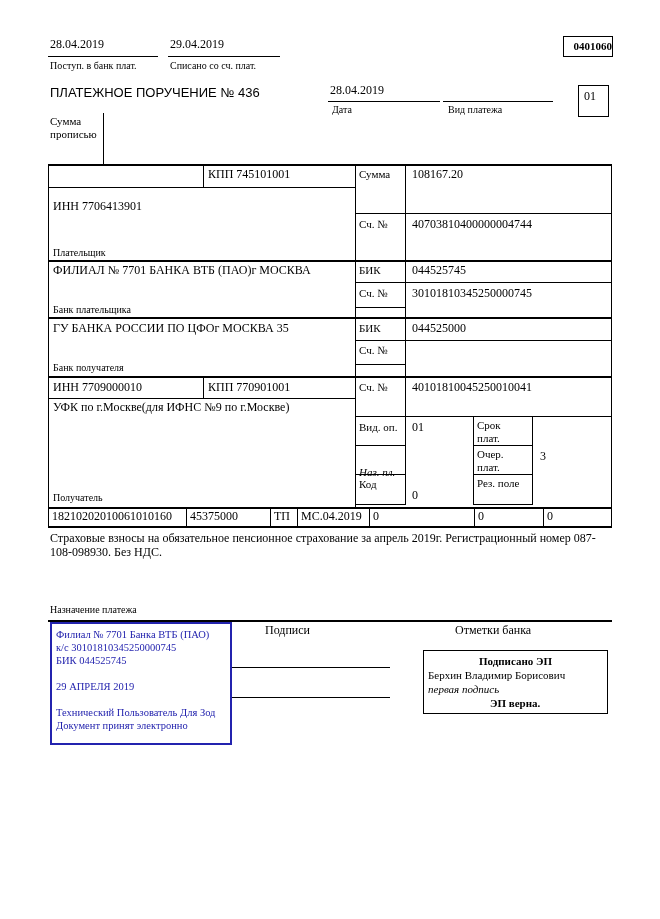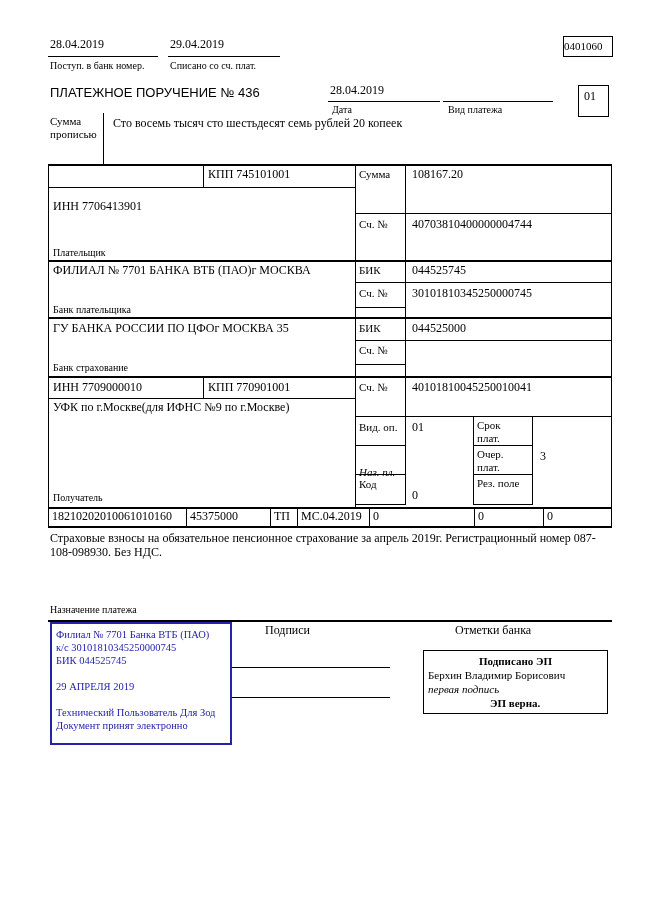--- a/index.html
+++ b/index.html
@@ -28,30 +28,30 @@
   }
   .stamp .ln{min-height:13px;white-space:normal;}
   .sigbox{
     position:absolute;left:423px;top:650px;width:185px;height:64px;
     border:1px solid #000;font-size:11px;line-height:14px;
     padding:3px 4px;box-sizing:border-box;
   }
   .sigbox .bt{font-weight:bold;text-align:center;}
   .sigbox .it{font-style:italic;}
   .sigbox .vr{font-weight:bold;padding-left:62px;}
-  .cc{text-align:left;}
+  .cc{text-align:right;font-weight:bold;}
 </style>
 </head>
 <body>
 
 <div class="page">
 
   <div class="t" style="left:50px;top:38px;">28.04.2019</div>
   <div class="tl" style="left:48px;top:56px;width:110px;"></div>
-  <div class="t sm" style="left:50px;top:60px;">Поступ. в банк номер.</div>
+  <div class="t sm" style="left:50px;top:60px;">Поступ. в банк плат.</div>
 
   <div class="t" style="left:170px;top:38px;">29.04.2019</div>
   <div class="tl" style="left:168px;top:56px;width:112px;"></div>
   <div class="t sm" style="left:170px;top:60px;">Списано со сч. плат.</div>
 
   <div class="box" style="left:563px;top:36px;width:50px;height:21px;">
     <div class="t md cc" style="left:0;top:3px;width:48px;">0401060</div>
   </div>
 
   <div class="t title" style="left:50px;top:86px;">ПЛАТЕЖНОЕ ПОРУЧЕНИЕ № 436</div>
@@ -59,21 +59,20 @@
   <div class="tl" style="left:328px;top:101px;width:112px;"></div>
   <div class="t sm" style="left:332px;top:104px;">Дата</div>
   <div class="tl" style="left:443px;top:101px;width:110px;"></div>
   <div class="t sm" style="left:448px;top:104px;text-align:center;">Вид платежа</div>
   <div class="box" style="left:578px;top:85px;width:31px;height:32px;">
     <div class="t" style="left:5px;top:4px;">01</div>
   </div>
 
   <div class="t md wrap" style="left:50px;top:115px;width:50px;">Сумма прописью</div>
   <div class="vl" style="left:103px;top:113px;height:51px;"></div>
-  <div class="t" style="left:113px;top:117px;">Сто восемь тысяч сто шестьдесят семь рублей 20 копеек</div>
 
   <div class="hl" style="left:48px;top:164px;width:564px;"></div>
   <div class="vl" style="left:48px;top:164px;height:363px;"></div>
   <div class="vl" style="left:611px;top:164px;height:363px;"></div>
   <div class="vl" style="left:355px;top:164px;height:343px;"></div>
   <div class="vl" style="left:405px;top:164px;height:340px;"></div>
 
   <div class="t" style="left:53px;top:168px;margin-top:32px;">ИНН 7706413901</div>
   <div class="vl" style="left:203px;top:164px;height:23px;"></div>
   <div class="t" style="left:208px;top:168px;">КПП 745101001</div>
@@ -91,21 +90,21 @@
   <div class="t sm" style="left:53px;top:304px;">Банк плательщика</div>
   <div class="t md" style="left:359px;top:264px;">БИК</div>
   <div class="t" style="left:412px;top:264px;">044525745</div>
   <div class="tl" style="left:355px;top:282px;width:257px;"></div>
   <div class="t md" style="left:359px;top:287px;">Сч. №</div>
   <div class="t" style="left:412px;top:287px;">30101810345250000745</div>
   <div class="tl" style="left:355px;top:307px;width:51px;"></div>
   <div class="hl" style="left:48px;top:317px;width:564px;"></div>
 
   <div class="t" style="left:53px;top:322px;">ГУ БАНКА РОССИИ ПО ЦФОг МОСКВА 35</div>
-  <div class="t sm" style="left:53px;top:362px;">Банк страхование</div>
+  <div class="t sm" style="left:53px;top:362px;">Банк получателя</div>
   <div class="t md" style="left:359px;top:322px;">БИК</div>
   <div class="t" style="left:412px;top:322px;">044525000</div>
   <div class="tl" style="left:355px;top:340px;width:257px;"></div>
   <div class="t md" style="left:359px;top:344px;">Сч. №</div>
   <div class="tl" style="left:355px;top:364px;width:51px;"></div>
   <div class="hl" style="left:48px;top:376px;width:564px;"></div>
 
   <div class="t" style="left:53px;top:381px;">ИНН 7709000010</div>
   <div class="vl" style="left:203px;top:378px;height:20px;"></div>
   <div class="t" style="left:208px;top:381px;">КПП 770901001</div>

